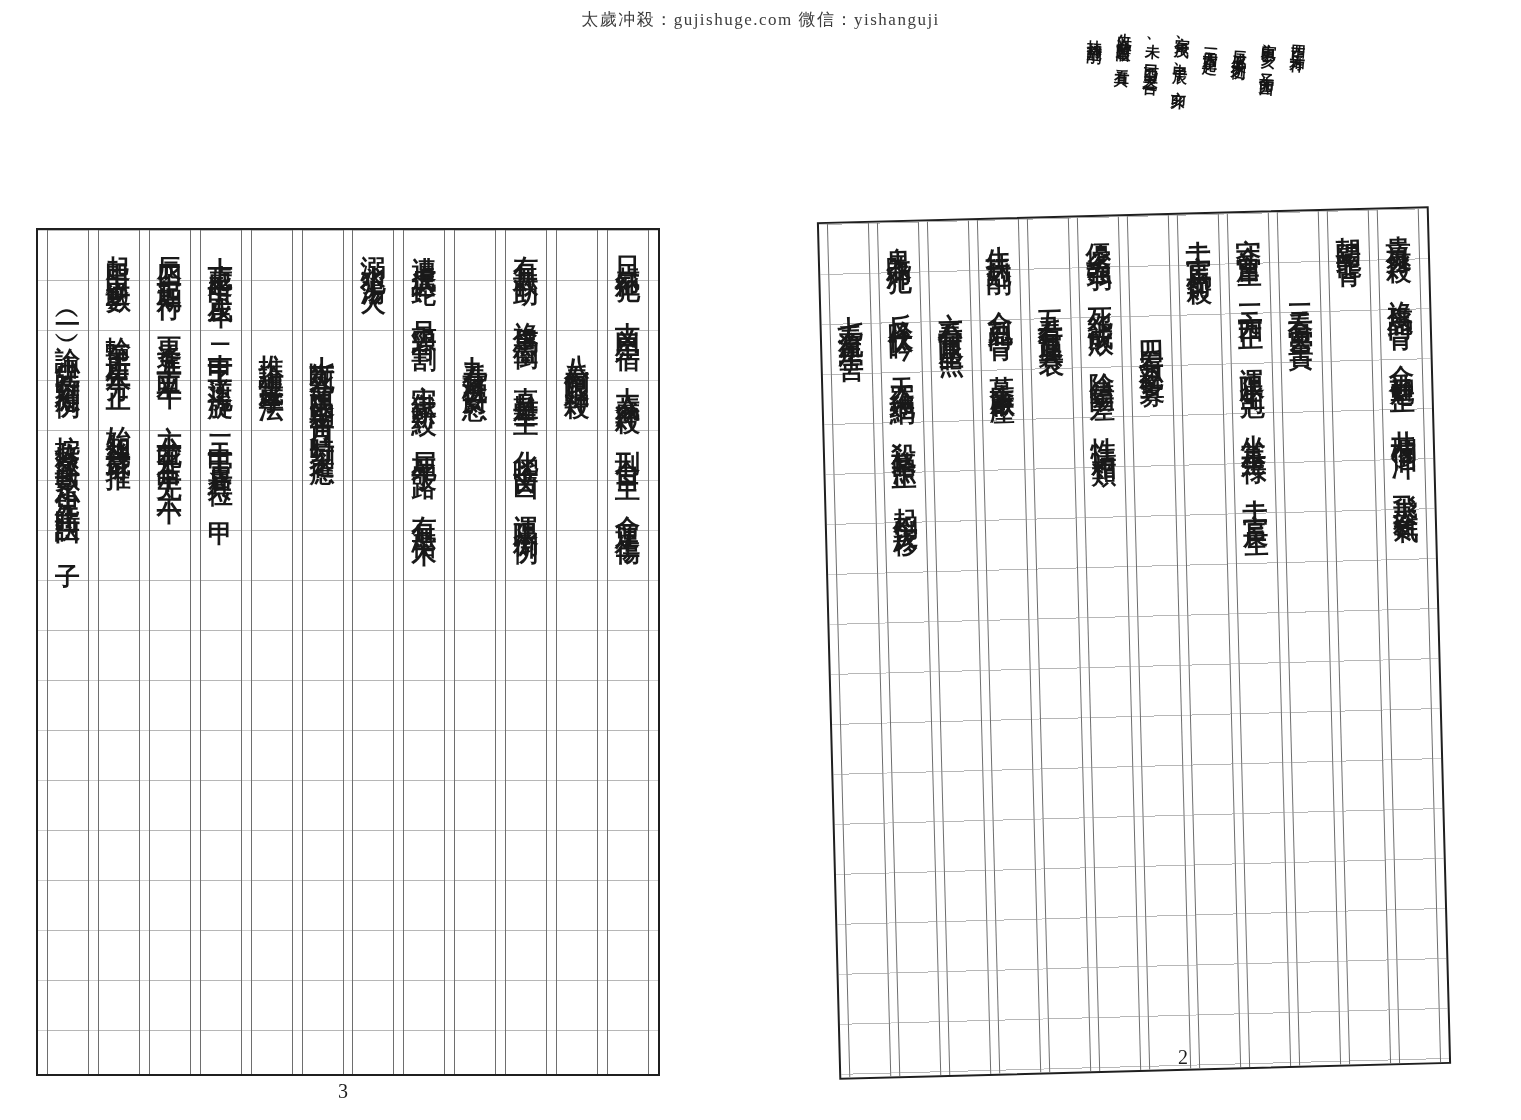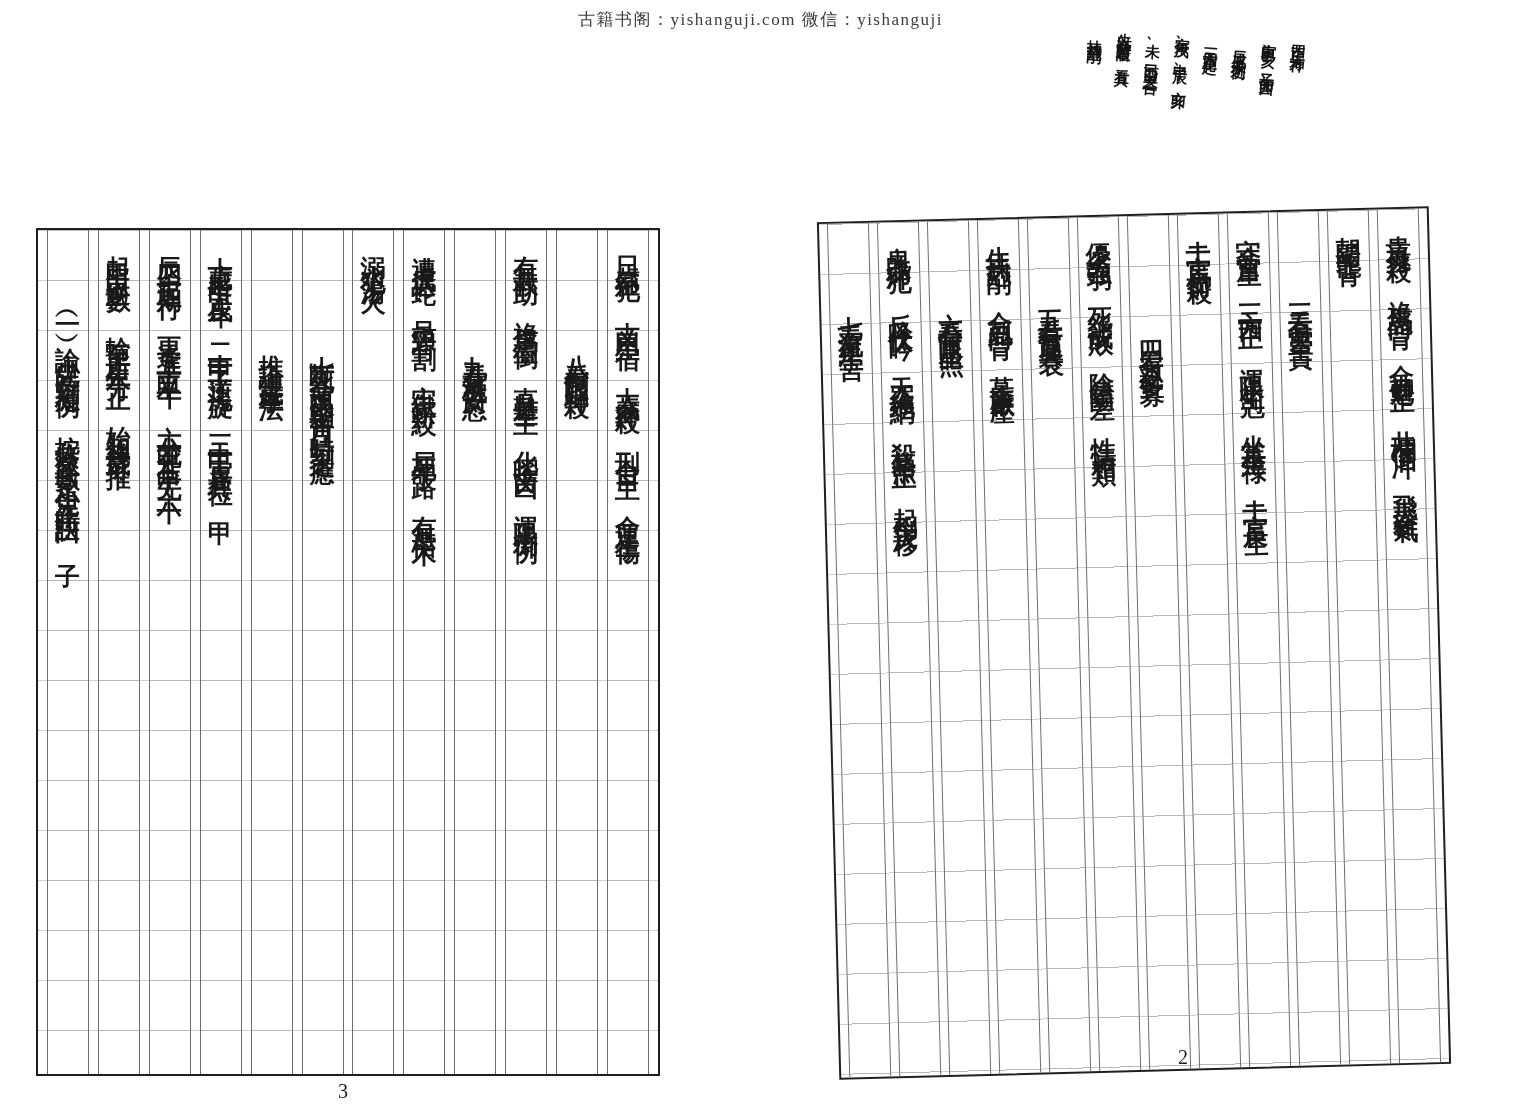--- a/index.html
+++ b/index.html
@@ -51,21 +51,21 @@
     font-size:20px;color:#1d1d1d;
   }
   .pageno-left{left:338px;top:1080px;}
   .pageno-right{left:1178px;top:1046px;}
 </style>
 </head>
 <body>
 
 <div>
 
-  <div class="watermark">古籍书阁：yishanguji.com 微信：yishanguji</div>
+  <div class="watermark">太歲冲殺：gujishuge.com 微信：yishanguji</div>
 
   <div class="annotation">
     <div class="cols">
         <div class="acol">
           <span style="padding-top: 0px;">四正三方神：</span>
         </div>
         <div class="acol">
           <span style="padding-top: 0px;">寅申巳亥、子午卯酉、</span>
         </div>
         <div class="acol">

